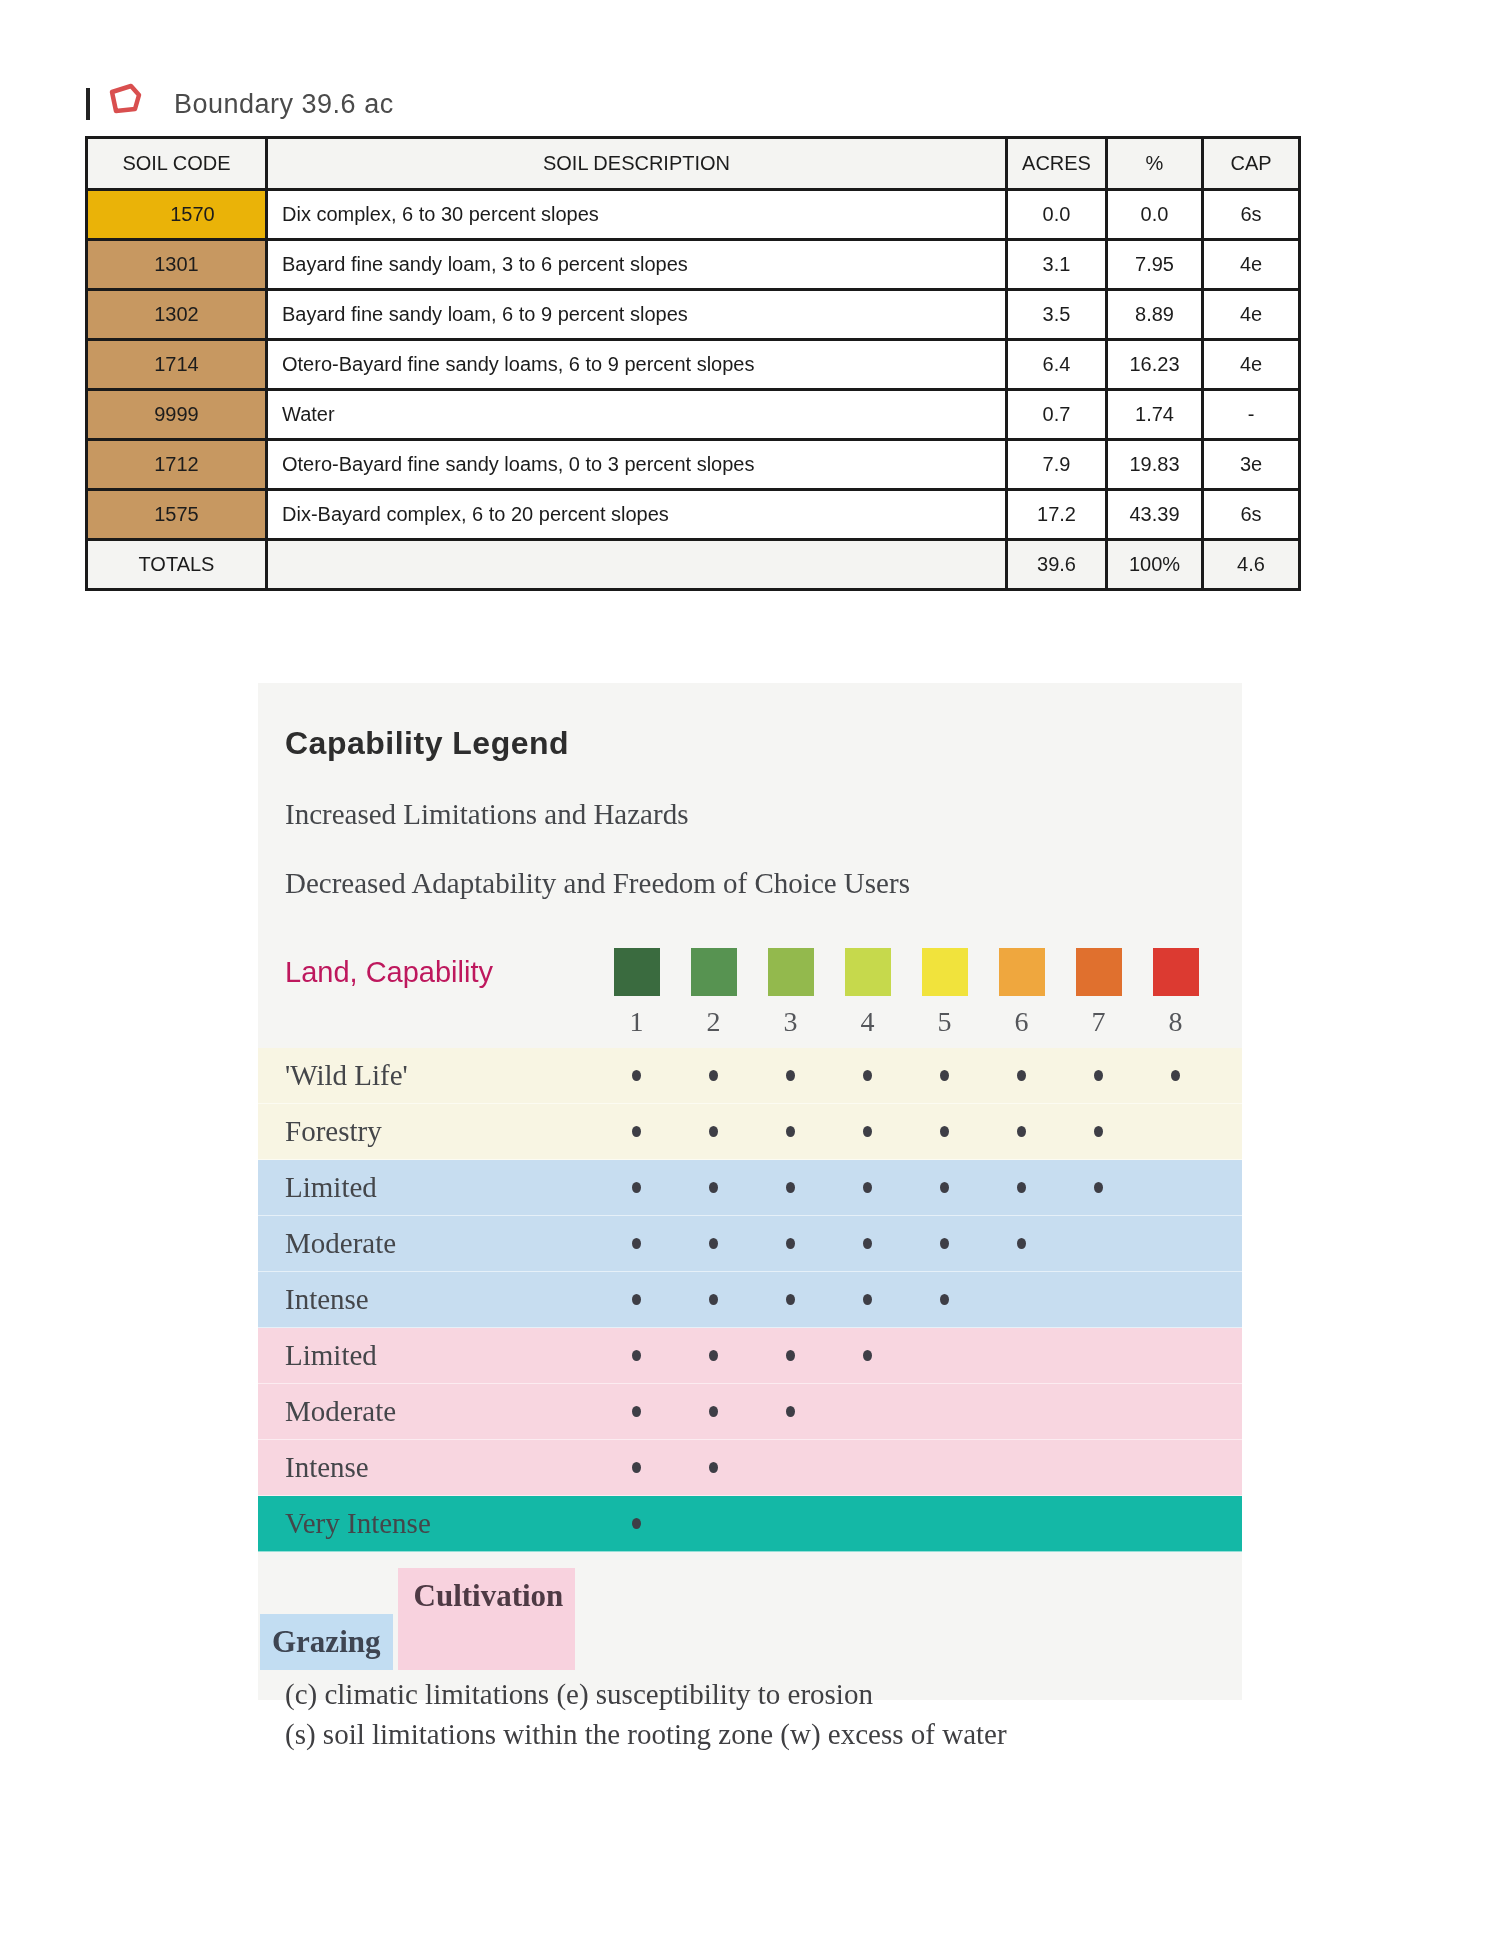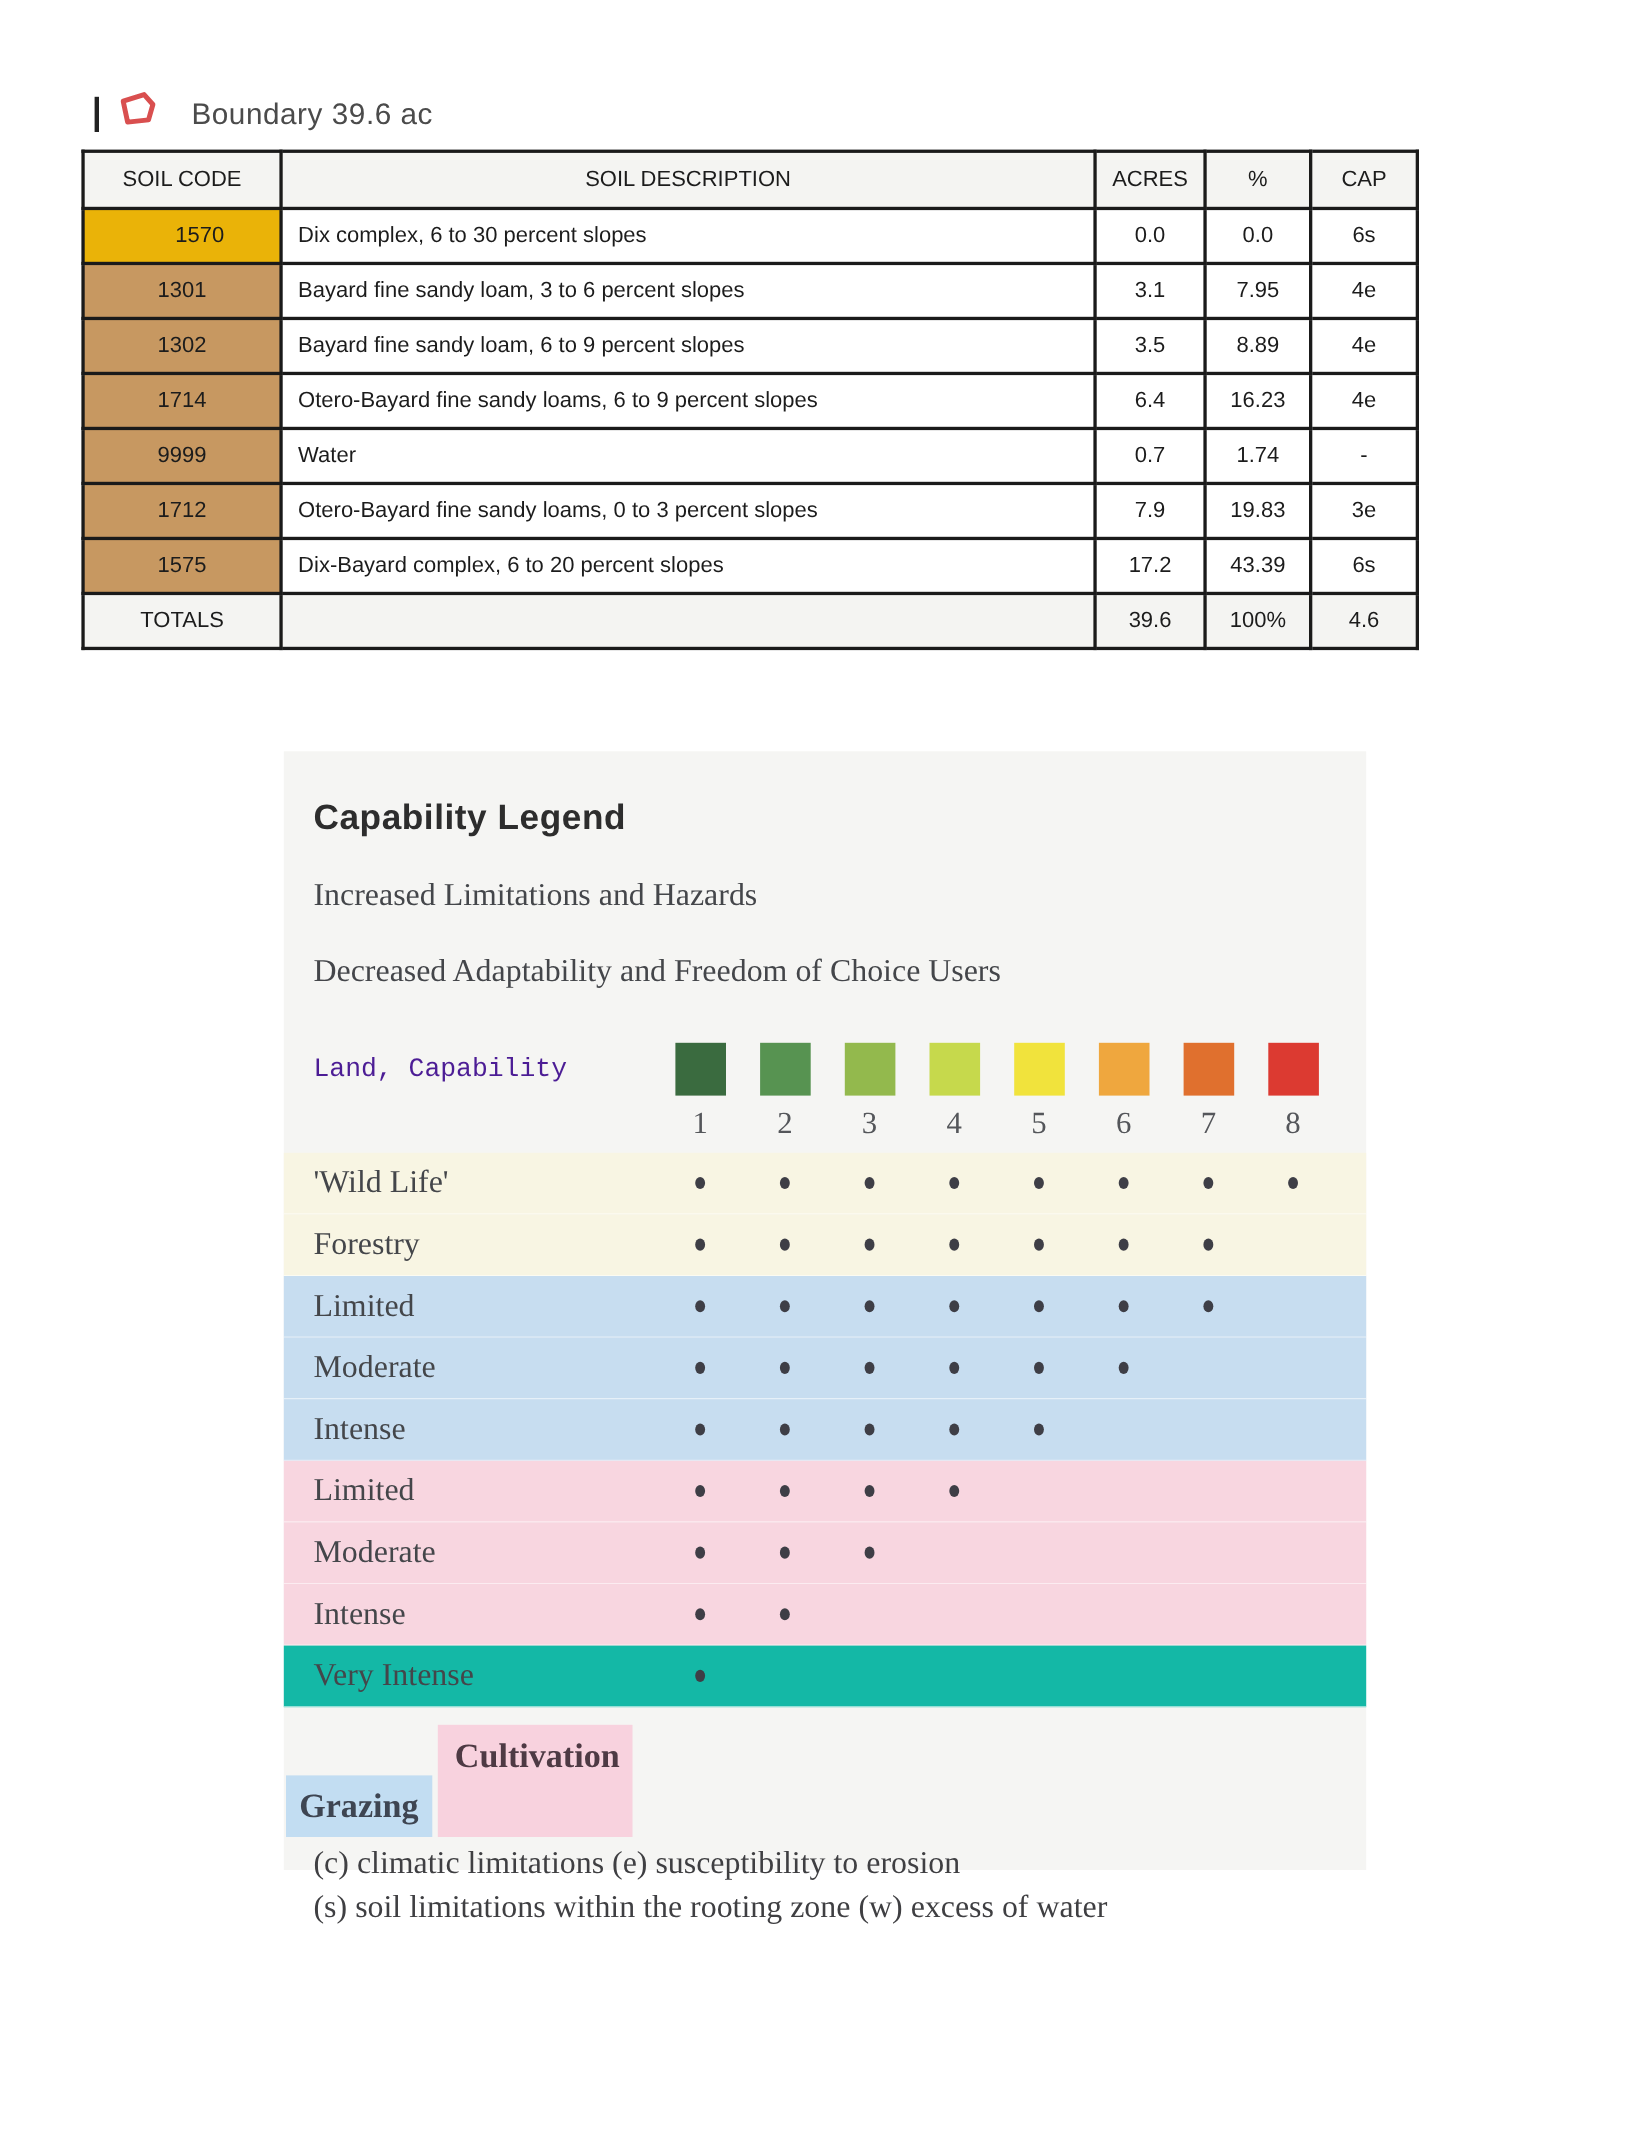--- a/index.html
+++ b/index.html
@@ -5,36 +5,36 @@
   * { margin:0; padding:0; box-sizing:border-box; }
   html,body { width:1500px; height:1941px; background:#ffffff; font-family:"Liberation Sans", sans-serif; position:relative; }
 
   
   .page-header { position:absolute; left:86px; top:82px; display:flex; align-items:flex-end; gap:12px; }
   .hdr-bar { width:4px; height:32px; background:#222; }
   .hdr-icon { width:40px; height:38px; margin-left:4px; }
   .hdr-title { font-size:27px; color:#4b4b4b; margin-left:16px; letter-spacing:0.5px; }
 
   
-  .soil-table { position:absolute; left:74px; top:136px; width:1213px; border-collapse:collapse; table-layout:fixed; }
+  .soil-table { position:absolute; left:85px; top:136px; width:1213px; border-collapse:collapse; table-layout:fixed; }
   .soil-table th, .soil-table td { border:3px solid #1a1a1a; font-size:20px; color:#1c1c1c; height:50px; background:#ffffff; }
   .soil-table th { background:#f4f4f2; font-weight:normal; height:52px; }
   .soil-table td.code { text-align:center; }
   .soil-table td.desc { text-align:left; padding-left:14px; }
   .soil-table td.num { text-align:center; }
   .soil-table tr.totals td { background:#f4f4f2; }
   .soil-table tr.totals td.code { background:#f4f4f2; }
 
   
   .legend-panel { position:absolute; left:258px; top:683px; width:984px; height:1017px; background:#f5f5f3; }
   .legend-title { margin:42px 0 0 27px; font-size:32px; font-weight:bold; color:#2d2d2d; letter-spacing:0.5px; }
   .legend-line { margin:36px 0 0 27px; font-family:"Liberation Serif", serif; font-size:29px; color:#44464a; }
 
   .scale-row { margin-top:48px; display:grid; grid-template-columns:340px repeat(8, 77px); align-items:center; }
-  .scale-label { padding-left:27px; font-family:Liberation Mono, monospace; font-size:24px; color:#4c1d95; }
+  .scale-label { padding-left:27px; font-family:Liberation Sans, sans-serif; font-size:29px; color:#be185d; }
   .swatch { width:46px; height:48px; justify-self:center; }
 
   .numbers-row { display:grid; grid-template-columns:340px repeat(8, 77px); height:52px; align-items:center; }
   .num-cell { text-align:center; font-family:"Liberation Serif", serif; font-size:28px; color:#54565a; }
 
   .legend-row { display:grid; grid-template-columns:340px 1fr; height:56px; align-items:center; border-bottom:1px solid rgba(255,255,255,0.55); }
   .legend-row .row-label { padding-left:27px; font-family:"Liberation Serif", serif; font-size:29px; color:#44464a; }
   .dots-container { display:grid; grid-template-columns:repeat(8, 77px); height:100%; }
   .dot-cell { display:flex; align-items:center; justify-content:center; }
   .dot { width:9px; height:11px; border-radius:50%; background:#3e3e46; }

